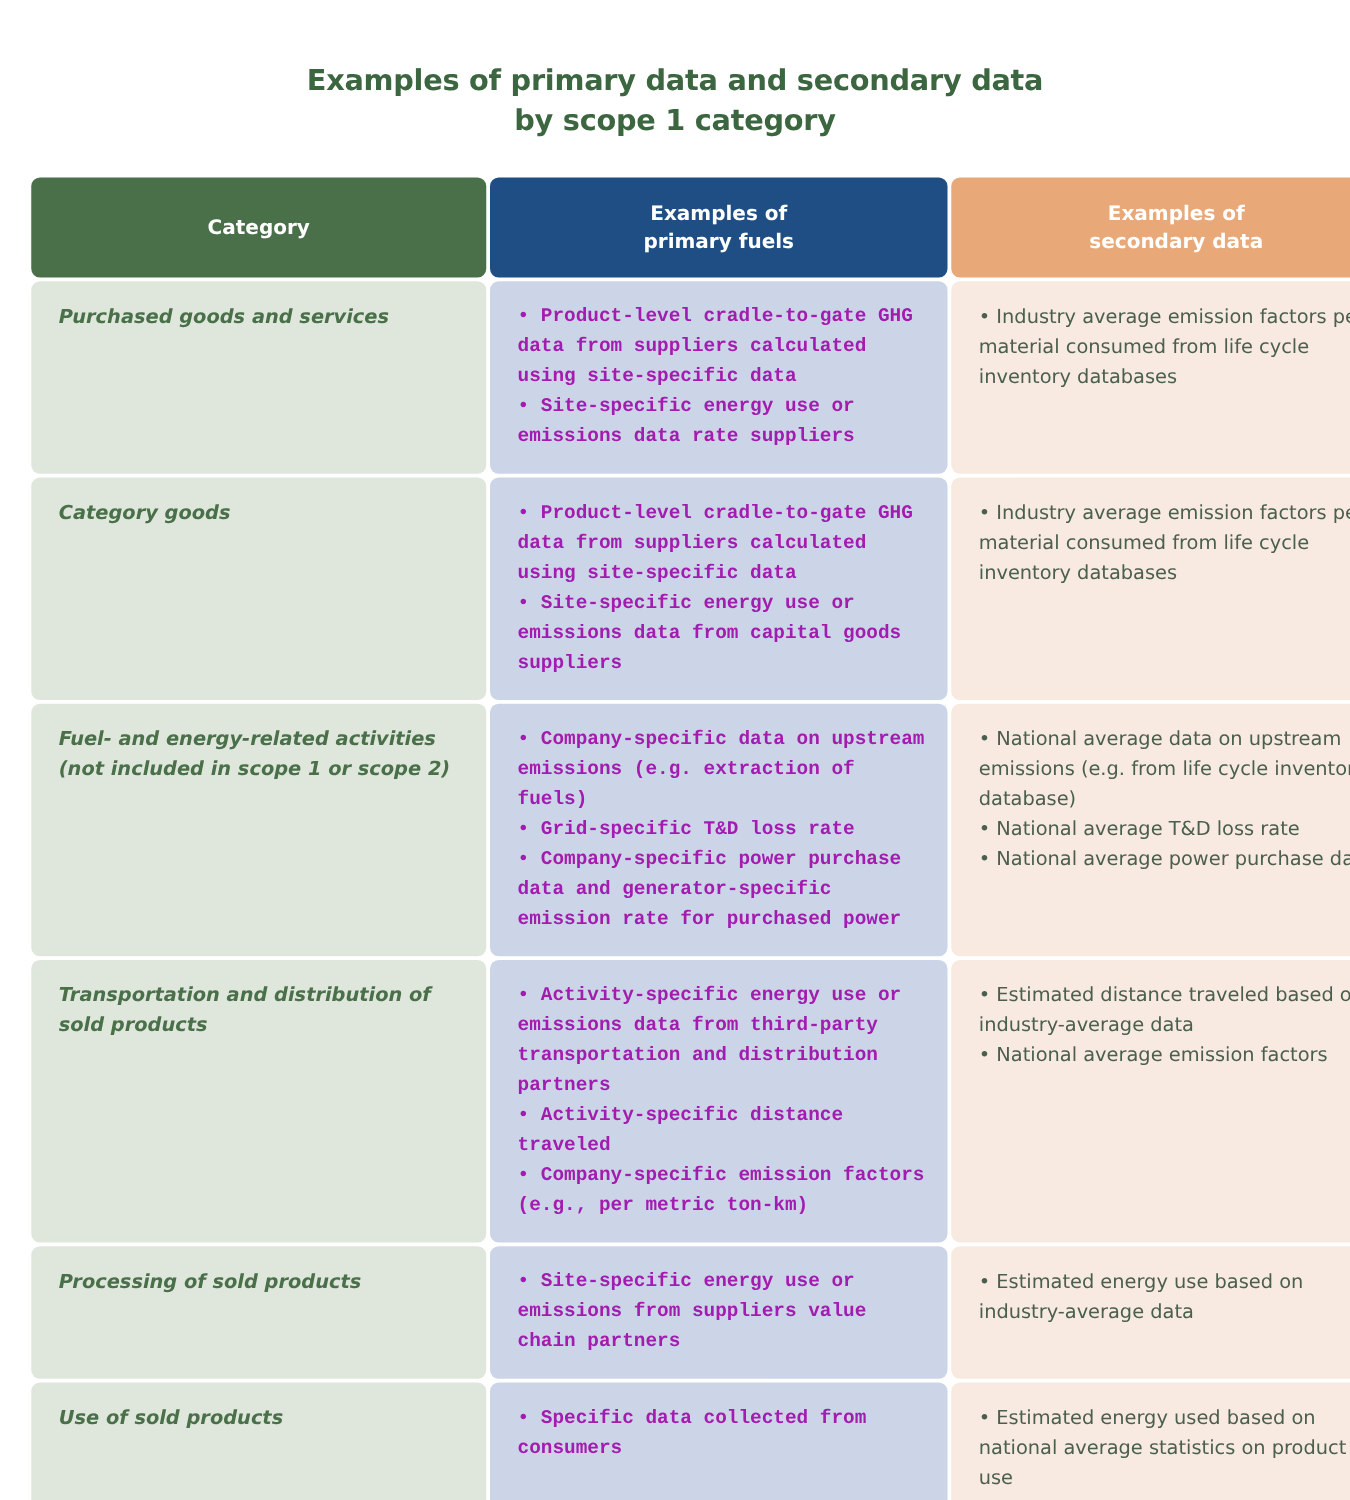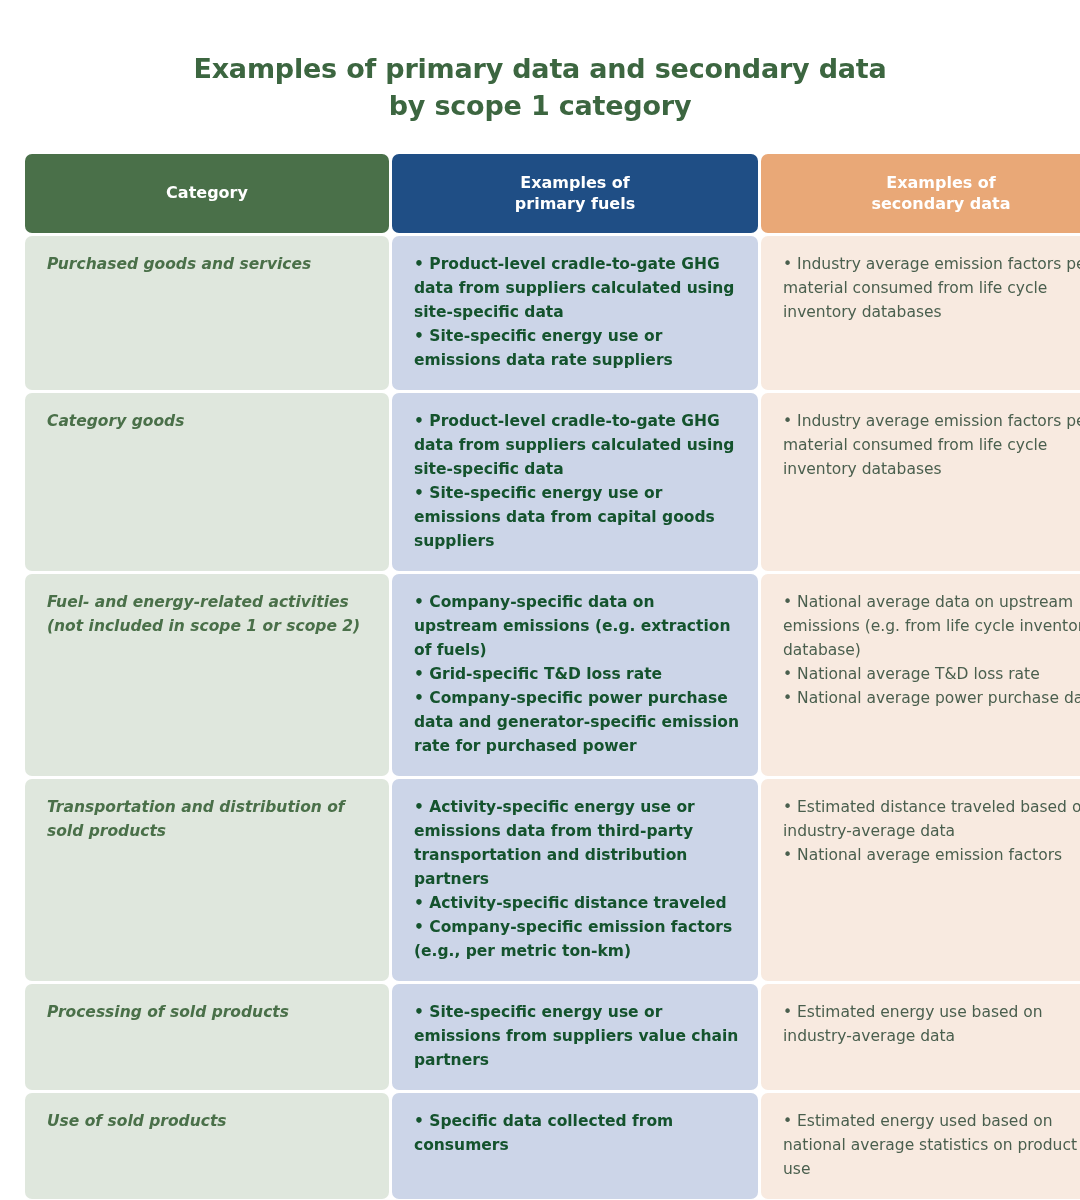--- a/index.html
+++ b/index.html
@@ -18,21 +18,21 @@
     width: 1080px;
     height: 1200px;
     box-sizing: border-box;
     padding: 40px 22px 0 22px;
     position: relative;
   }
   .title {
     text-align: center;
     color: #3c6640;
     font-weight: bold;
-    font-size: 27px;
+    font-size: 23px;
     line-height: 1.38;
     margin: 10px 0 26px 0;
     letter-spacing: -0.2px;
   }
   .title .line2 { display: block; }
 
   table.matrix {
     width: 1036px;
     border-collapse: separate;
     border-spacing: 3px 3px;
@@ -63,22 +63,23 @@
   }
   td.cat {
     background: #dfe7dd;
     color: #4a7049;
     font-weight: bold;
     font-size: 16px;
     font-style: italic;
   }
   td.primary {
     background: #ccd5e8;
-    color: #14532d;
+    color: #a21caf;
     font-weight: bold;
+    font-family: Liberation Mono, monospace;
   }
   td.secondary {
     background: #f8eae0;
     color: #4a5f4e;
   }
   td.primary .bullet, td.secondary .bullet, td.cat .bullet {
     display: block;
     text-indent: 0;
   }
 </style>

